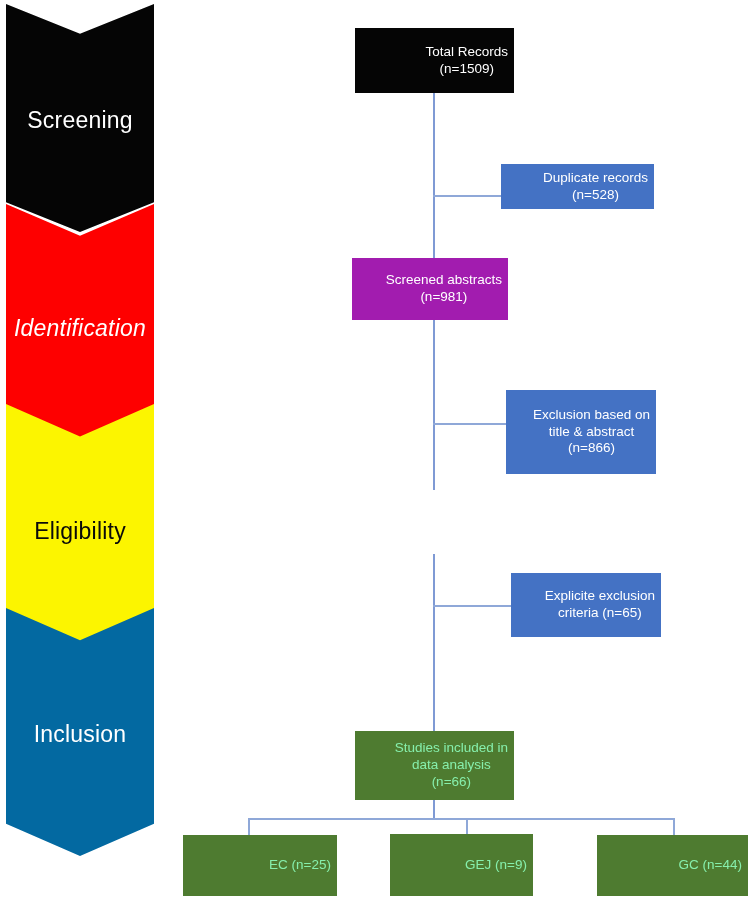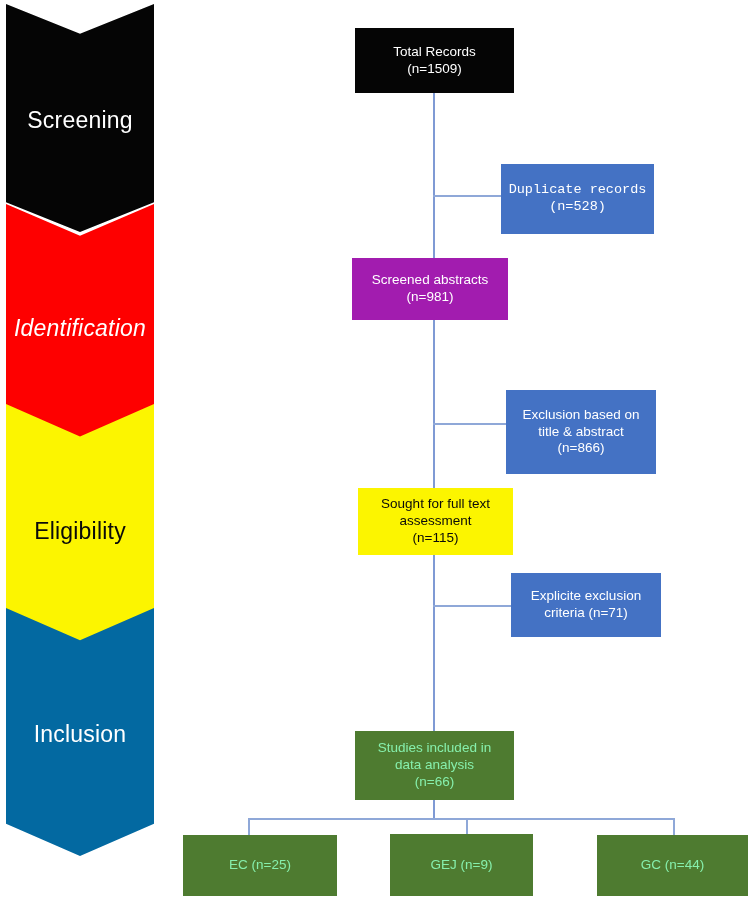--- a/index.html
+++ b/index.html
@@ -58,21 +58,21 @@
     background: #0369a1;
   }
   #chev-inclusion .chev-label { color: #ffffff; }
 
   
   .node {
     position: absolute;
     box-sizing: border-box;
     display: flex;
     align-items: center;
-    justify-content: center;
+    justify-content: flex-end;
     text-align: center;
     font-size: 13.5px;
     line-height: 1.25;
     padding: 2px 6px;
     z-index: 3;
   }
   .node .node-text { white-space: pre-line; }
 
   .node.black  { background: #050505; color: #ffffff; }
   .node.red    { background: #a21caf; color: #ffffff; }
@@ -120,45 +120,40 @@
   <div class="line h" style="left:248px; top:818px; width:427px;"></div>
   <div class="line v" style="left:248px; top:818px; height:18px;"></div>
   <div class="line v" style="left:466px; top:818px; height:18px;"></div>
   <div class="line v" style="left:673px; top:818px; height:18px;"></div>
 
   <div class="node black" style="left:355px; top:28px; width:159px; height:65px;">
     <span class="node-text">Total Records
 (n=1509)</span>
   </div>
 
-  <div class="node blue" style="left:501px; top:164px; width:153px; height:70px;font-family:Liberation Mono, monospace;">
+  <div class="node blue" style="left:501px; top:164px; width:153px; height:45px;">
     <span class="node-text">Duplicate records
 (n=528)</span>
   </div>
 
   <div class="node red" style="left:352px; top:258px; width:156px; height:62px;">
     <span class="node-text">Screened abstracts
 (n=981)</span>
   </div>
 
   <div class="node blue" style="left:506px; top:390px; width:150px; height:84px;">
     <span class="node-text">Exclusion based on
 title &amp; abstract
 (n=866)</span>
   </div>
 
-  <div class="node yellow" style="left:358px; top:488px; width:155px; height:67px;">
-    <span class="node-text">Sought for full text
-assessment
-(n=115)</span>
-  </div>
 
   <div class="node blue" style="left:511px; top:573px; width:150px; height:64px;">
     <span class="node-text">Explicite exclusion
-criteria (n=71)</span>
+criteria (n=65)</span>
   </div>
 
   <div class="node green" style="left:355px; top:731px; width:159px; height:69px;">
     <span class="node-text">Studies included in
 data analysis
 (n=66)</span>
   </div>
 
   <div class="node green" style="left:183px; top:835px; width:154px; height:61px;">
     <span class="node-text">EC (n=25)</span>

